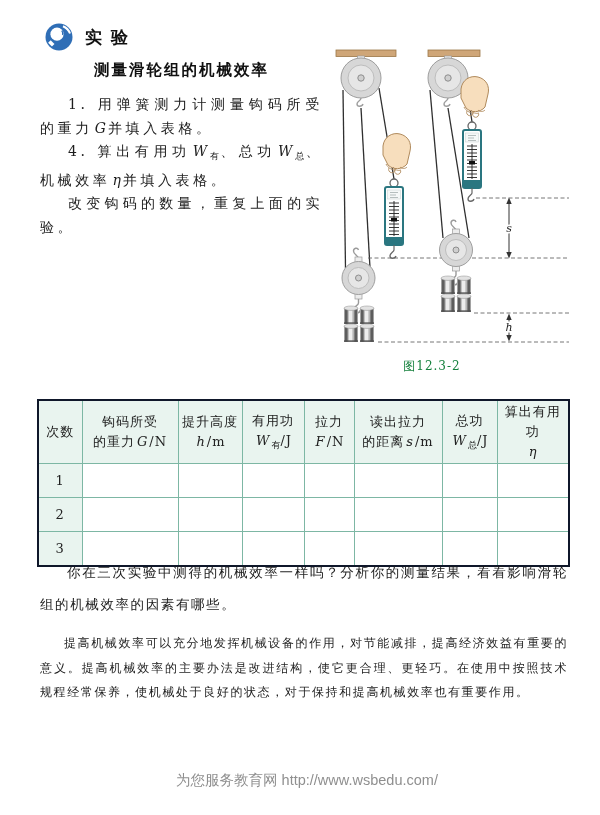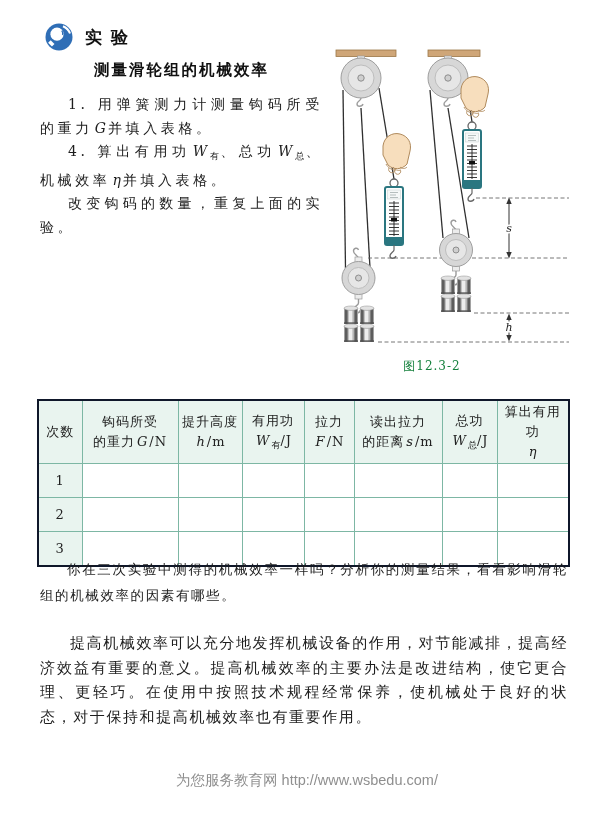--- a/index.html
+++ b/index.html
@@ -29,24 +29,24 @@
         border:2px solid #0f172a;font-size:13px;}
   th,td{border:1px solid #7db7a4;text-align:center;vertical-align:middle;
         font-weight:normal;letter-spacing:1px;color:#222;}
   thead th{background:#e9f4ef;height:52px;line-height:1.55;}
   tbody th{background:#e9f4ef;height:31px;font-family:"DejaVu Serif",serif;}
   tbody td{background:#fff;height:31px;}
   col.c0{width:44px;}col.c1{width:96px;}col.c2{width:64px;}col.c3{width:62px;}
   col.c4{width:50px;}col.c5{width:88px;}col.c6{width:55px;}col.c7{width:72px;}
   
   .question{position:absolute;top:556px;left:40px;width:528px;margin:0;
-            font-size:13.5px;line-height:26px;letter-spacing:1.6px;
+            font-size:13.5px;line-height:32px;letter-spacing:1.6px;
             text-align:justify;text-indent:2em;}
   .closing{position:absolute;top:631px;left:40px;width:528px;margin:0;
-           font-size:15px;line-height:24.5px;letter-spacing:1.6px;
+           font-size:12px;line-height:24.5px;letter-spacing:1.6px;
            text-align:justify;text-indent:2em;}
   
   .footer{position:absolute;top:771px;left:0;width:600px;text-align:center;
           font-family:"Liberation Sans",sans-serif;font-size:14.5px;color:#8f8f8f;padding-left:7px;}
   svg text.dim{font-family:"DejaVu Serif",serif;font-style:italic;font-size:11px;
                fill:#222;text-anchor:middle;stroke:#fff;stroke-width:3px;paint-order:stroke;}
 </style>
 </head>
 <body>
 

